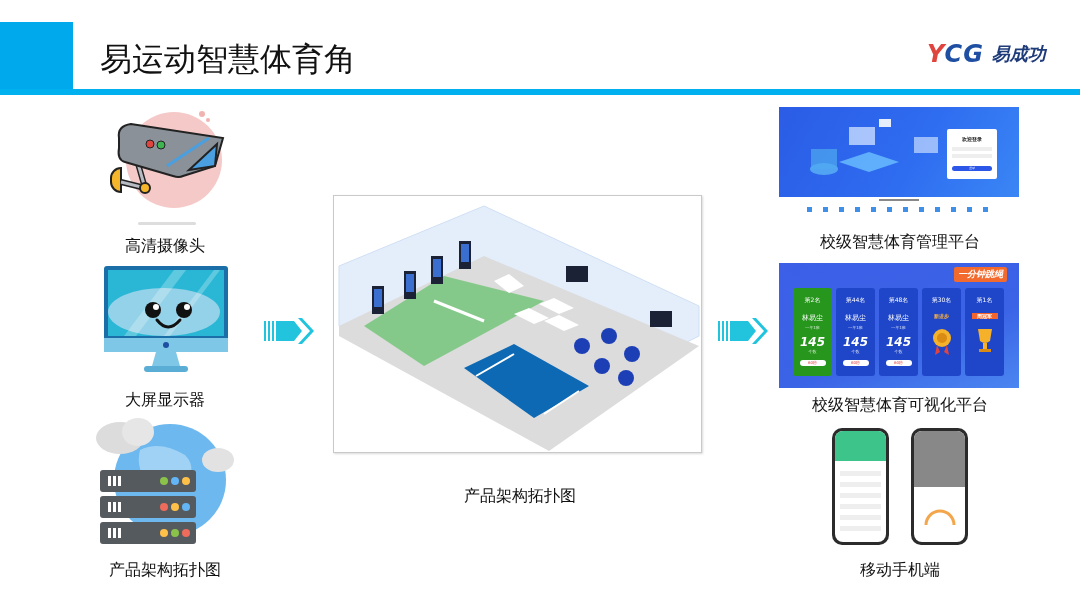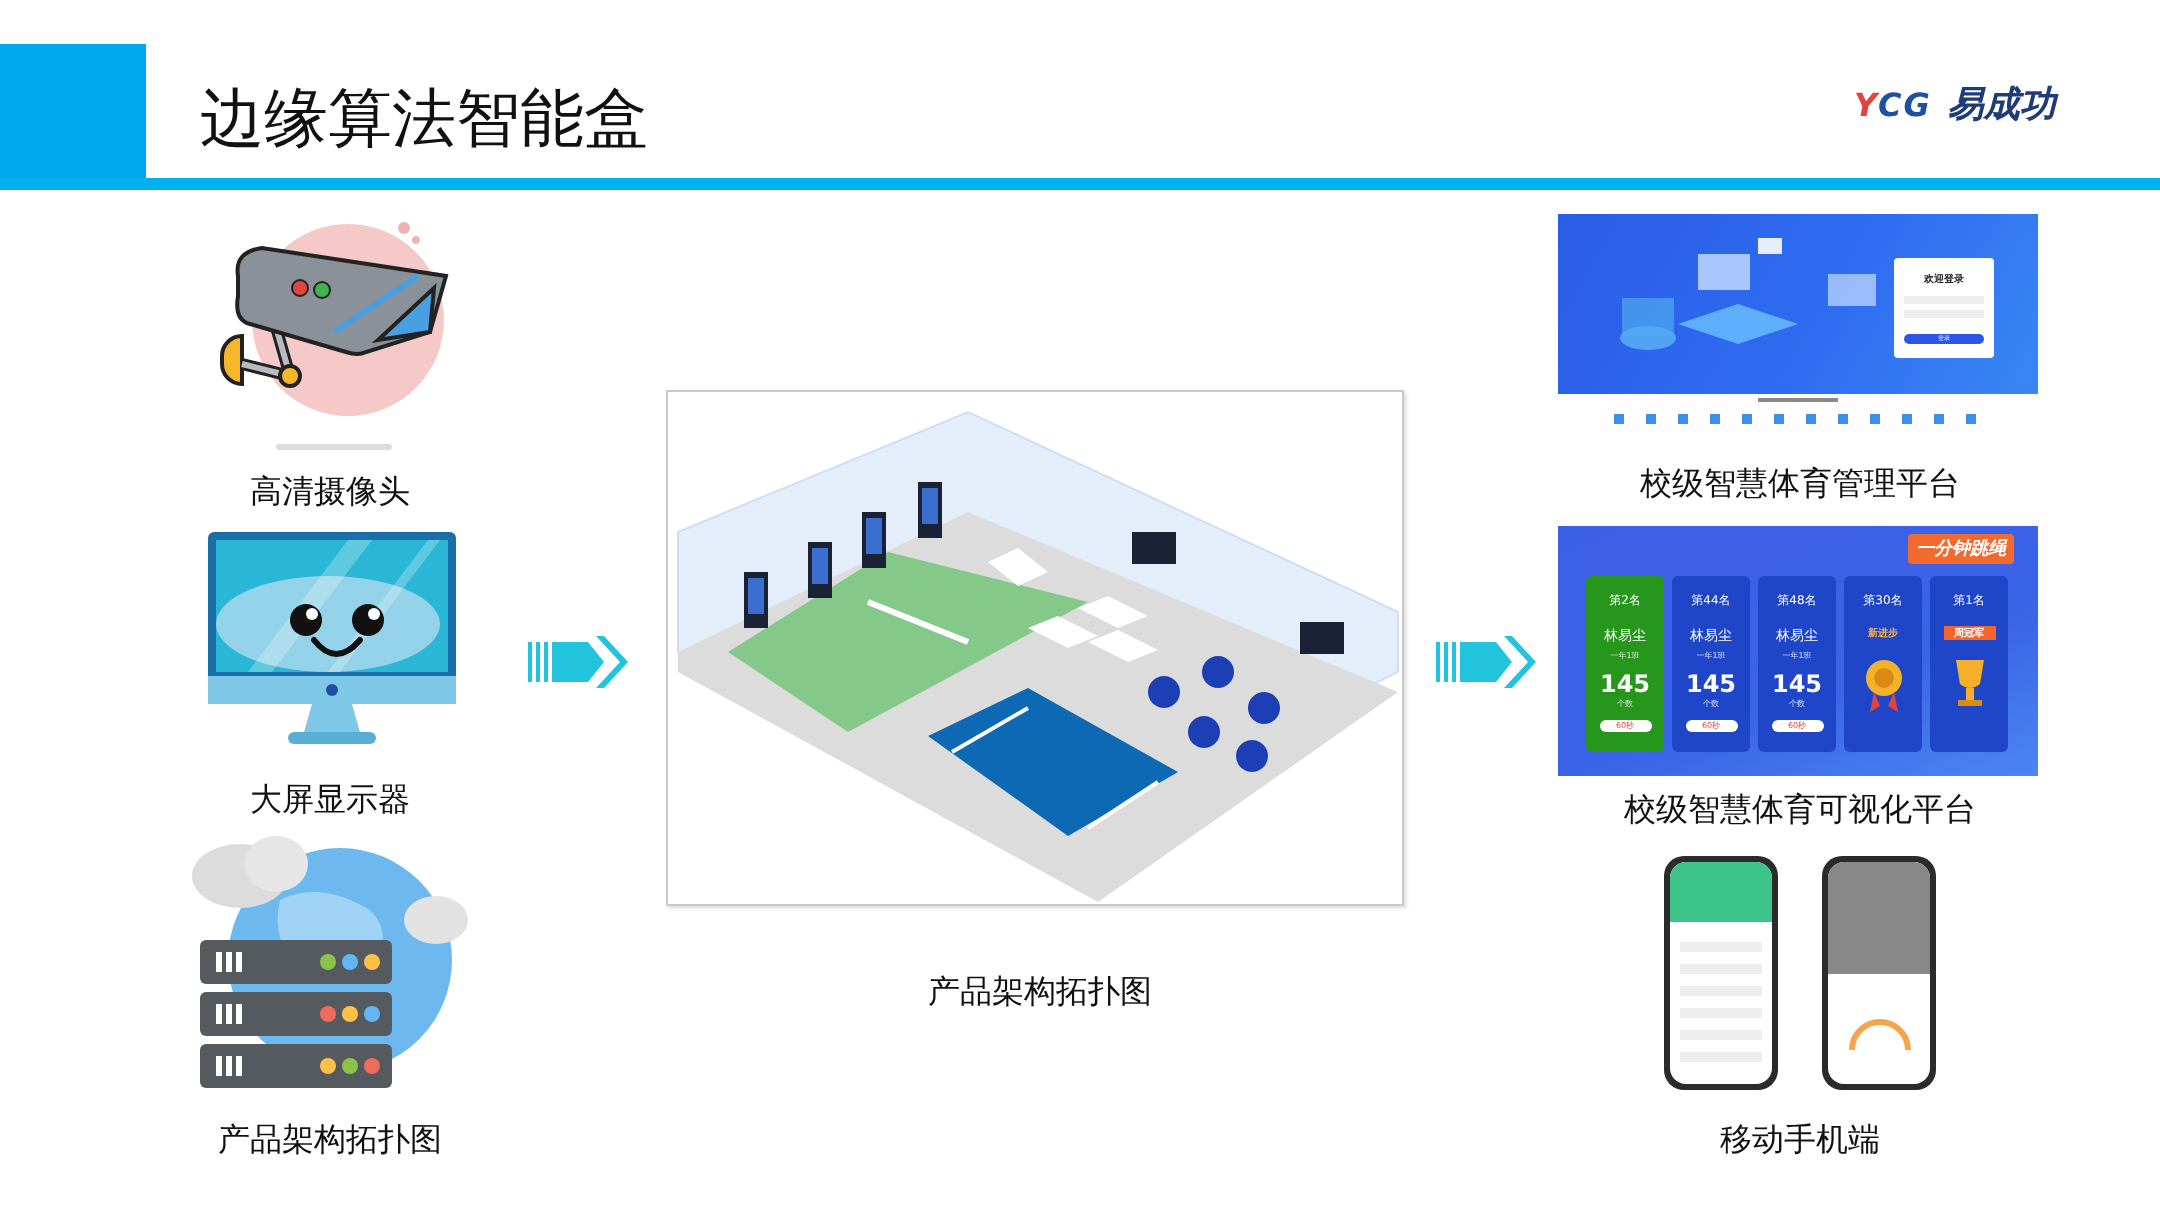--- a/index.html
+++ b/index.html
@@ -3,21 +3,21 @@
 <meta charset="utf-8">
 <style>
   * { box-sizing: border-box; margin: 0; padding: 0; }
   body { width: 1080px; height: 608px; background: #ffffff; position: relative; overflow: hidden; font-family: "DejaVu Sans", "Liberation Sans", sans-serif; color: #111; }
 
   
   .hdr-block { position: absolute; left: 0; top: 22px; width: 73px; height: 68px; background: #00a9ec; }
   .hdr-line { position: absolute; left: 0; top: 89px; width: 1080px; height: 6px; background: #00b0ef; }
   .page-title { position: absolute; left: 100px; top: 38px; font-size: 32px; color: #111; letter-spacing: 0px; }
   .logo { position: absolute; left: 927px; top: 40px; display: flex; align-items: center; gap: 8px; }
-  .logo-en { font-family: "DejaVu Sans", sans-serif; font-weight: bold; font-style: italic; font-size: 16px; color: #1f4fa2; letter-spacing: 1px; }
+  .logo-en { font-family: "DejaVu Sans", sans-serif; font-weight: bold; font-style: italic; font-size: 24px; color: #1f4fa2; letter-spacing: 1px; }
   .logo-en .y { color: #e0443e; }
   .logo-cn { font-weight: bold; font-style: italic; font-size: 18px; color: #1f3c7a; }
 
   
   .lbl { position: absolute; font-size: 16px; color: #111; text-align: center; white-space: nowrap; }
 
   
   .icon-box { position: absolute; }
   
   .cam-circle { position: absolute; left: 126px; top: 112px; width: 96px; height: 96px; border-radius: 50%; background: #f4c9c7; }
@@ -31,33 +31,33 @@
 
   
   .mgmt-img { position: absolute; left: 779px; top: 107px; width: 240px; height: 90px; background: linear-gradient(120deg, #2b5ce6 0%, #2e6cf0 55%, #3a86f5 100%); overflow: hidden; }
   .mgmt-strip { position: absolute; left: 779px; top: 197px; width: 240px; height: 24px; background: #fff; }
   .viz-img { position: absolute; left: 779px; top: 263px; width: 240px; height: 125px; background: linear-gradient(160deg, #3d5fe8 0%, #3a63e6 60%, #4b86f1 100%); overflow: hidden; }
   .card { position: absolute; top: 25px; width: 39px; height: 88px; border-radius: 3px; background: #1f46c9; color: #fff; text-align: center; font-size: 6px; }
   .card.green { background: #27961d; }
   .card .rank { margin-top: 8px; font-size: 6px; }
   .card .name { margin-top: 8px; font-size: 7px; }
   .card .cls { margin-top: 2px; font-size: 4px; opacity: .8; }
-  .card .score { margin-top: 5px; font-size: 12px; font-weight: bold; }
+  .card .score { margin-top: 5px; font-size: 12px; font-weight: bold; font-style: italic; }
   .card .unit { font-size: 4px; opacity: .8; }
   .card .pill { margin: 6px auto 0; width: 26px; height: 6px; border-radius: 3px; background: #fff; color: #e0443e; font-size: 4px; line-height: 6px; }
 
   .phone { position: absolute; top: 428px; width: 57px; height: 117px; border-radius: 10px; background: #2b2b2b; padding: 3px; }
   .phone .screen { width: 100%; height: 100%; border-radius: 8px; background: #fff; overflow: hidden; position: relative; }
 </style>
 </head>
 <body>
 
 <div class="hdr-block"></div>
 <div class="hdr-line"></div>
-<div class="page-title">边缘算法智能盒</div>
+<div class="page-title">易运动智慧体育角</div>
 <div class="logo">
   <span class="logo-en"><span class="y">Y</span><span>CG</span></span>
   <span class="logo-cn">易成功</span>
 </div>
 
 <div class="cam-circle"></div>
 <svg class="icon-box" style="left:105px;top:108px" width="125" height="100" viewBox="0 0 125 100">
   <circle cx="97" cy="6" r="3" fill="#f1b3b0"></circle>
     <circle cx="103" cy="12" r="2" fill="#f1b3b0"></circle>
   <path d="M6 70 a10 10 0 0 1 10 -10 v24 a10 10 0 0 1 -10 -10z" fill="#f6b62c" stroke="#222" stroke-width="2"></path>

